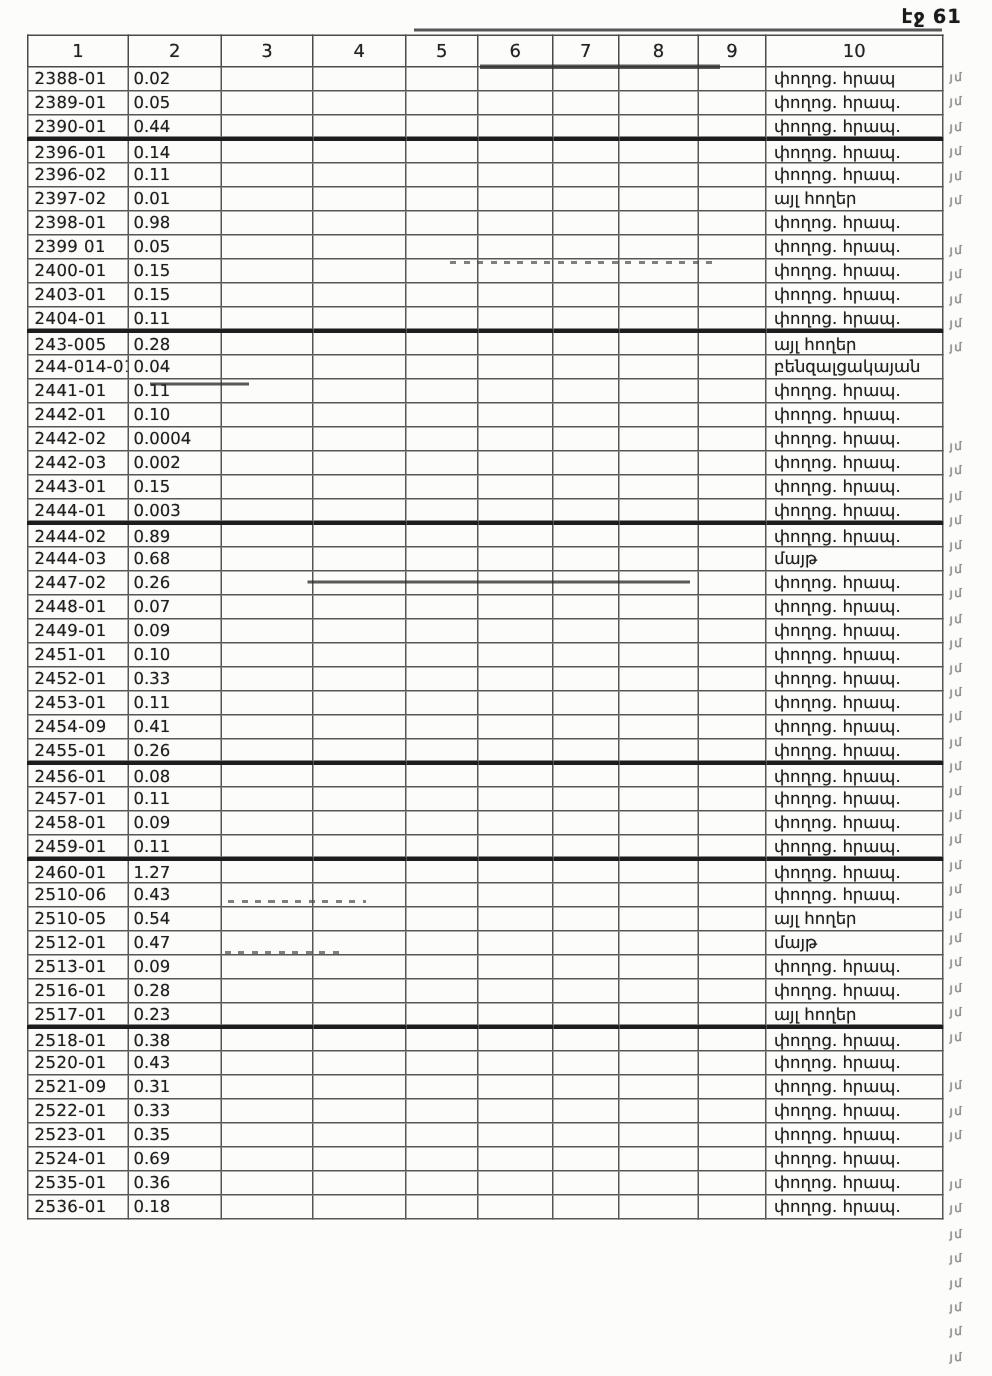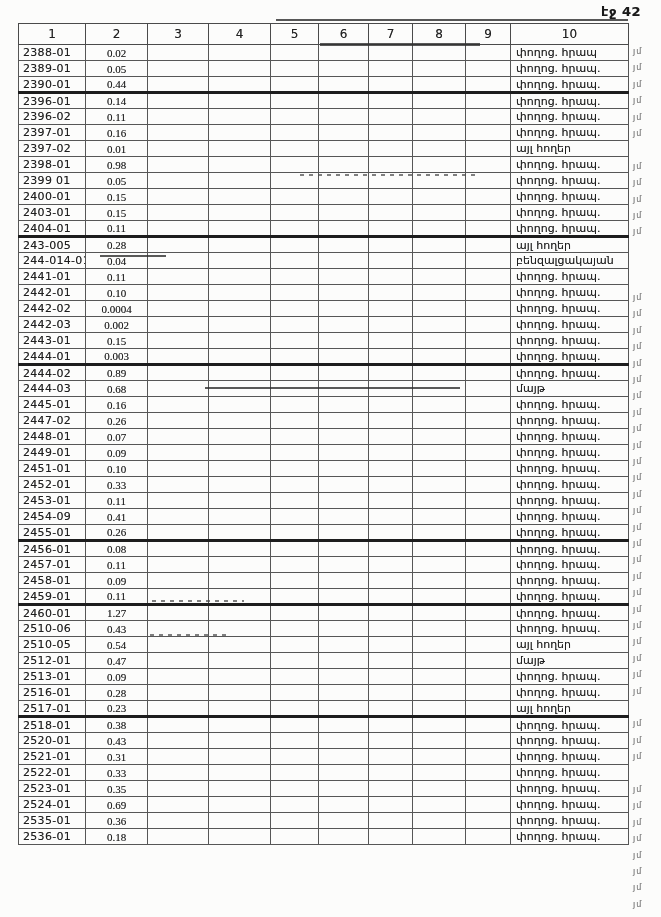--- a/index.html
+++ b/index.html
@@ -27,40 +27,40 @@
     font-size:12px;font-weight:normal;text-align:center;
     height:20px;padding:0;color:#222;
   }
   td{
     border:1px solid #565656;
     font-size:11px;padding:0 3px;color:#1f1f1f;
     white-space:nowrap;overflow:hidden;
   }
   tbody tr{height:16px;margin-left:12px;}
   td.code{text-align:left;padding-left:4px;letter-spacing:0.3px;}
-  td.val{text-align:center;font-family:Liberation Serif, serif;}
+  td.val{}
   td.use{text-align:left;padding-left:5px;}
   tr.heavy td{border-bottom:3px solid #1d1d1d;}
   .margin-mark{
     position:absolute;left:633px;width:26px;
     font-size:8px;color:#8e8e8e;letter-spacing:1px;
     filter:blur(.3px);
   }
   .smear{position:absolute;background:#303030;opacity:.8;}
   .smear.dotted{
     background:repeating-linear-gradient(90deg,#4a4a4a 0 4px,transparent 4px 9px);
     opacity:.7;
   }
 </style>
 </head>
 <body class="scan">
 
 <div>
 
-  <div class="page-label">էջ 42</div>
+  <div class="page-label">էջ 61</div>
   <div class="top-rule"></div>
 
   <table>
     <colgroup>
       <col style="width:67px">
         <col style="width:62px">
         <col style="width:61px">
       <col style="width:62px">
         <col style="width:48px">
         <col style="width:50px">
@@ -138,32 +138,20 @@
           <td></td>
           <td></td>
           <td></td>
           <td></td>
           <td></td>
           <td></td>
           <td></td>
           <td class="use">փողոց. հրապ.</td>
         </tr>
         <tr>
-          <td class="code">2397-01</td>
-          <td class="val">0.16</td>
-          <td></td>
-          <td></td>
-          <td></td>
-          <td></td>
-          <td></td>
-          <td></td>
-          <td></td>
-          <td class="use">փողոց. հրապ.</td>
-        </tr>
-        <tr>
           <td class="code">2397-02</td>
           <td class="val">0.01</td>
           <td></td>
           <td></td>
           <td></td>
           <td></td>
           <td></td>
           <td></td>
           <td></td>
           <td class="use">այլ հողեր</td>
@@ -342,32 +330,20 @@
           <td></td>
           <td></td>
           <td></td>
           <td></td>
           <td></td>
           <td></td>
           <td></td>
           <td class="use">մայթ</td>
         </tr>
         <tr>
-          <td class="code">2445-01</td>
-          <td class="val">0.16</td>
-          <td></td>
-          <td></td>
-          <td></td>
-          <td></td>
-          <td></td>
-          <td></td>
-          <td></td>
-          <td class="use">փողոց. հրապ.</td>
-        </tr>
-        <tr>
           <td class="code">2447-02</td>
           <td class="val">0.26</td>
           <td></td>
           <td></td>
           <td></td>
           <td></td>
           <td></td>
           <td></td>
           <td></td>
           <td class="use">փողոց. հրապ.</td>
@@ -606,21 +582,21 @@
           <td></td>
           <td></td>
           <td></td>
           <td></td>
           <td></td>
           <td></td>
           <td></td>
           <td class="use">փողոց. հրապ.</td>
         </tr>
         <tr>
-          <td class="code">2521-01</td>
+          <td class="code">2521-09</td>
           <td class="val">0.31</td>
           <td></td>
           <td></td>
           <td></td>
           <td></td>
           <td></td>
           <td></td>
           <td></td>
           <td class="use">փողոց. հրապ.</td>
         </tr>

